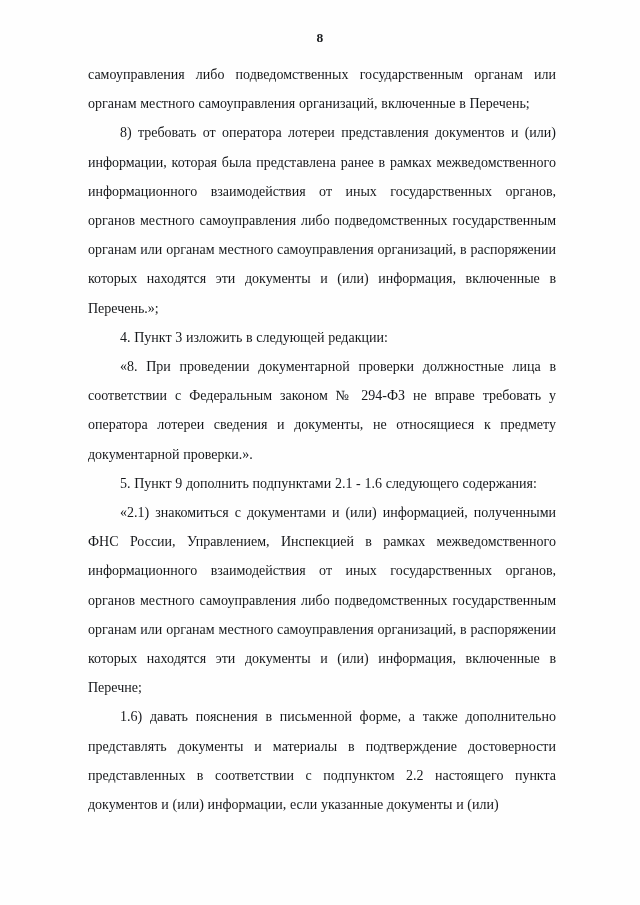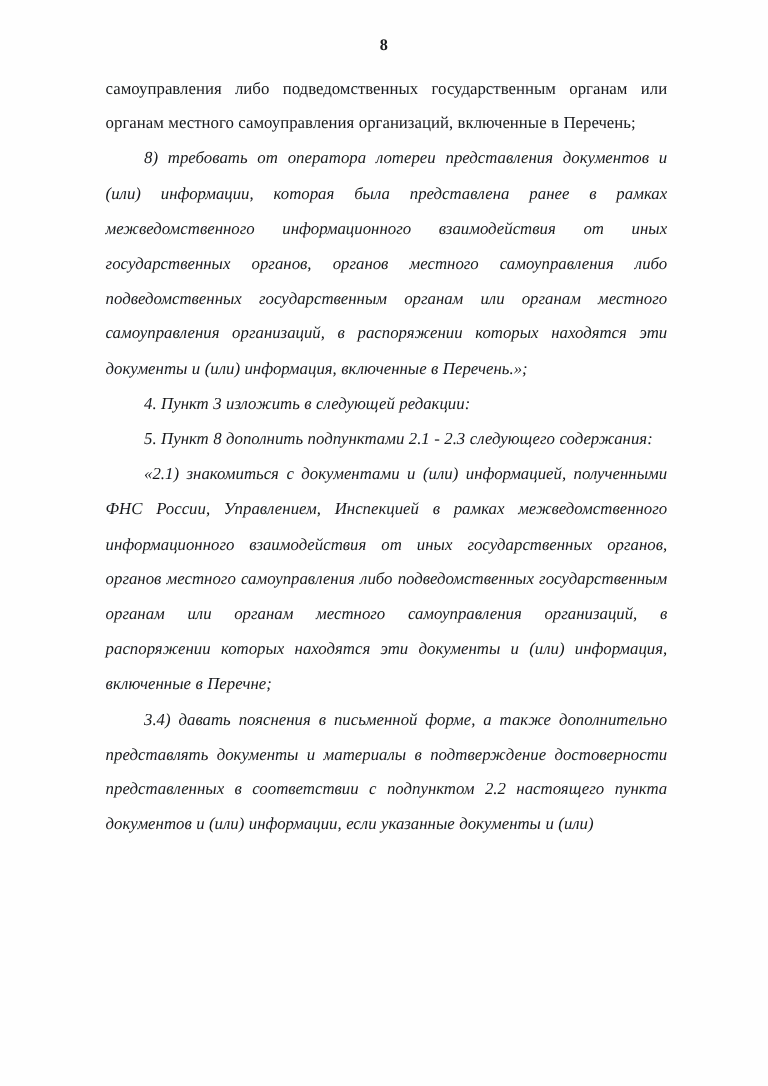--- a/index.html
+++ b/index.html
@@ -46,37 +46,37 @@
   }
   p.para {
     margin: 0;
     padding: 0;
     text-align: justify;
     text-align-last: left;
     word-spacing: 0.2px;
   }
   p.para.indent {
     text-indent: 32px;
-    font-style: italic;
   }
   
   .body-text, .page-number {
     -webkit-font-smoothing: antialiased;
     text-rendering: optimizeLegibility;
   }
 </style>
 </head>
 <body>
 
 <div class="page">
 
   <div class="page-number">8</div>
 
   <div class="body-text">
     <p class="para">самоуправления либо подведомственных государственным органам или органам местного самоуправления организаций, включенные в Перечень;</p>
     <p class="para indent">8) требовать от оператора лотереи представления документов и (или) информации, которая была представлена ранее в рамках межведомственного информационного взаимодействия от иных государственных органов, органов местного самоуправления либо подведомственных государственным органам или органам местного самоуправления организаций, в распоряжении которых находятся эти документы и (или) информация, включенные в Перечень.»;</p>
     <p class="para indent">4. Пункт 3 изложить в следующей редакции:</p>
-    <p class="para indent">5. Пункт 8 дополнить подпунктами 2.1 - 2.3 следующего содержания:</p>
+    <p class="para indent">«8. При проведении документарной проверки должностные лица в соответствии с Федеральным законом № 294-ФЗ не вправе требовать у оператора лотереи сведения и документы, не относящиеся к предмету документарной проверки.».</p>
+    <p class="para indent">5. Пункт 9 дополнить подпунктами 2.1 - 1.6 следующего содержания:</p>
     <p class="para indent">«2.1) знакомиться с документами и (или) информацией, полученными ФНС России, Управлением, Инспекцией в рамках межведомственного информационного взаимодействия от иных государственных органов, органов местного самоуправления либо подведомственных государственным органам или органам местного самоуправления организаций, в распоряжении которых находятся эти документы и (или) информация, включенные в Перечне;</p>
-    <p class="para indent">3.4) давать пояснения в письменной форме, а также дополнительно представлять документы и материалы в подтверждение достоверности представленных в соответствии с подпунктом 2.2 настоящего пункта документов и (или) информации, если указанные документы и (или)</p>
+    <p class="para indent">1.6) давать пояснения в письменной форме, а также дополнительно представлять документы и материалы в подтверждение достоверности представленных в соответствии с подпунктом 2.2 настоящего пункта документов и (или) информации, если указанные документы и (или)</p>
   </div>
 
 </div>
 
 </body></html>

